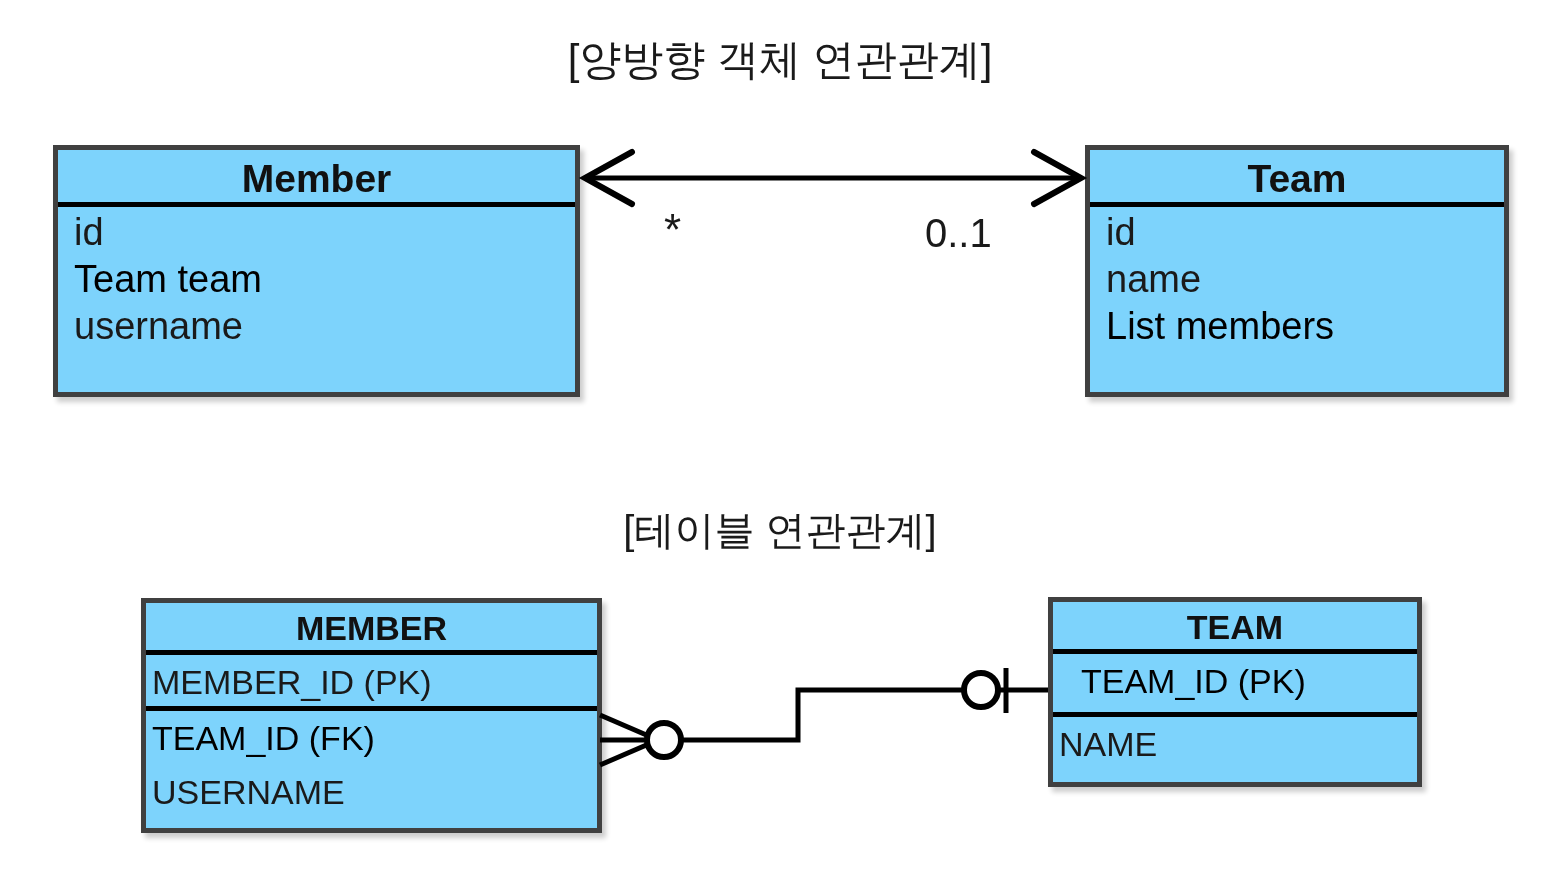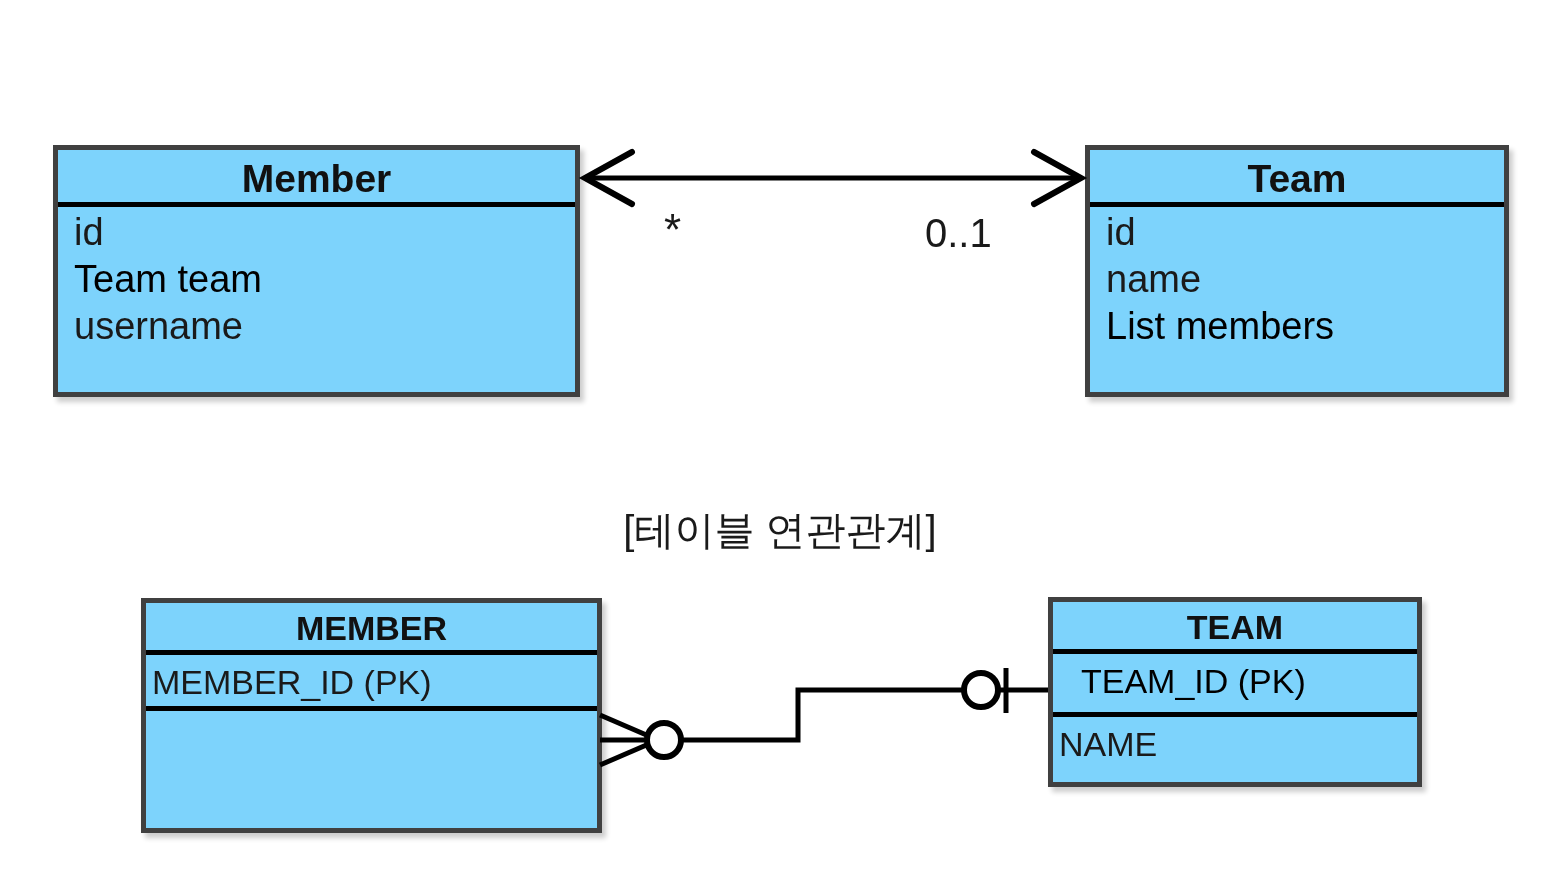--- a/index.html
+++ b/index.html
@@ -124,20 +124,21 @@
     white-space: nowrap;
   }
   #mult-many { left: 664px; top: 205px; font-size: 44px; }
   #mult-zero-one { left: 925px; top: 211px; }
 </style>
 </head>
 <body>
 
 <div class="canvas">
 
+  <div class="section-title" id="title-object">[양방향 객체 연관관계]</div>
 
   <div class="box uml" id="box-member">
     <div class="hdr">Member</div>
     <div class="compartment">
       <div class="attr">id</div>
       <div class="attr bold">Team team</div>
       <div class="attr">username</div>
     </div>
   </div>
 
@@ -163,20 +164,24 @@
 
   <div class="multiplicity" id="mult-zero-one">0..1</div>
 
   <div class="section-title" id="title-table">[테이블 연관관계]</div>
 
   <div class="box rel" id="box-member-table">
     <div class="hdr">MEMBER</div>
     <div class="compartment divided c1">
       <div class="attr">MEMBER_ID (PK)</div>
     </div>
+    <div class="compartment c2">
+      <div class="attr bold">TEAM_ID (FK)</div>
+      <div class="attr">USERNAME</div>
+    </div>
   </div>
 
   <div class="box rel" id="box-team-table">
     <div class="hdr">TEAM</div>
     <div class="compartment c1">
       <div class="attr bold">TEAM_ID (PK)</div>
     </div>
     <div class="compartment c2">
       <div class="attr">NAME</div>
     </div>

